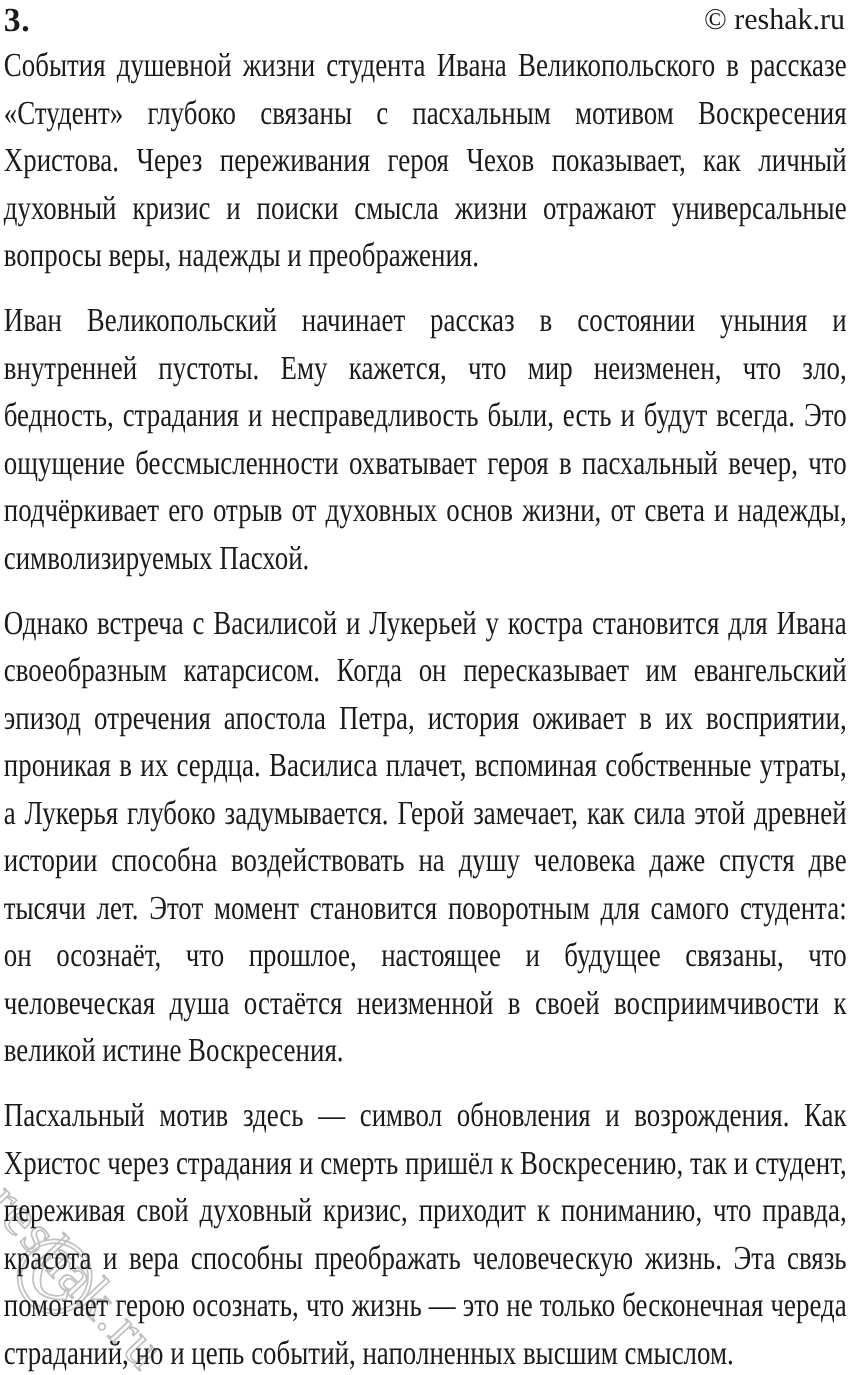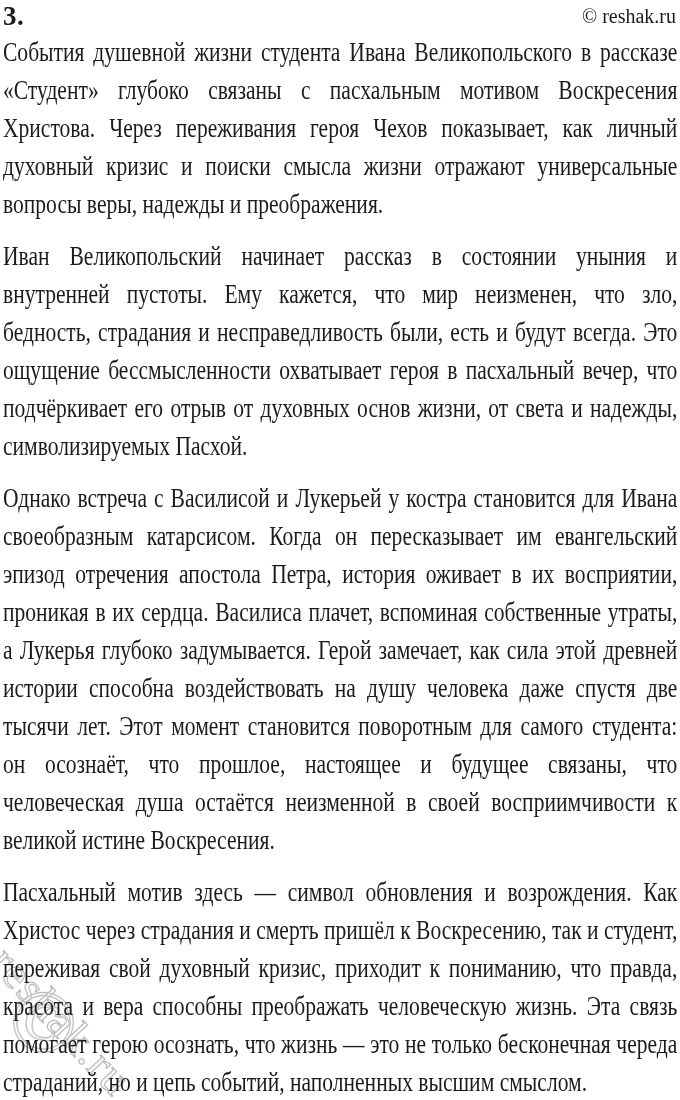--- a/index.html
+++ b/index.html
@@ -37,21 +37,21 @@
     align-items: flex-start;
     z-index: 3;
   }
   .page-number {
     font-weight: bold;
     font-size: 27px;
     line-height: 30px;
     letter-spacing: 0.5px;
   }
   .page-credit {
-    font-size: 20px;
+    font-size: 24px;
     line-height: 30px;
   }
 
   
   .watermark {
     position: absolute;
     z-index: 1;
     opacity: 0.85;
     pointer-events: none;
   }

